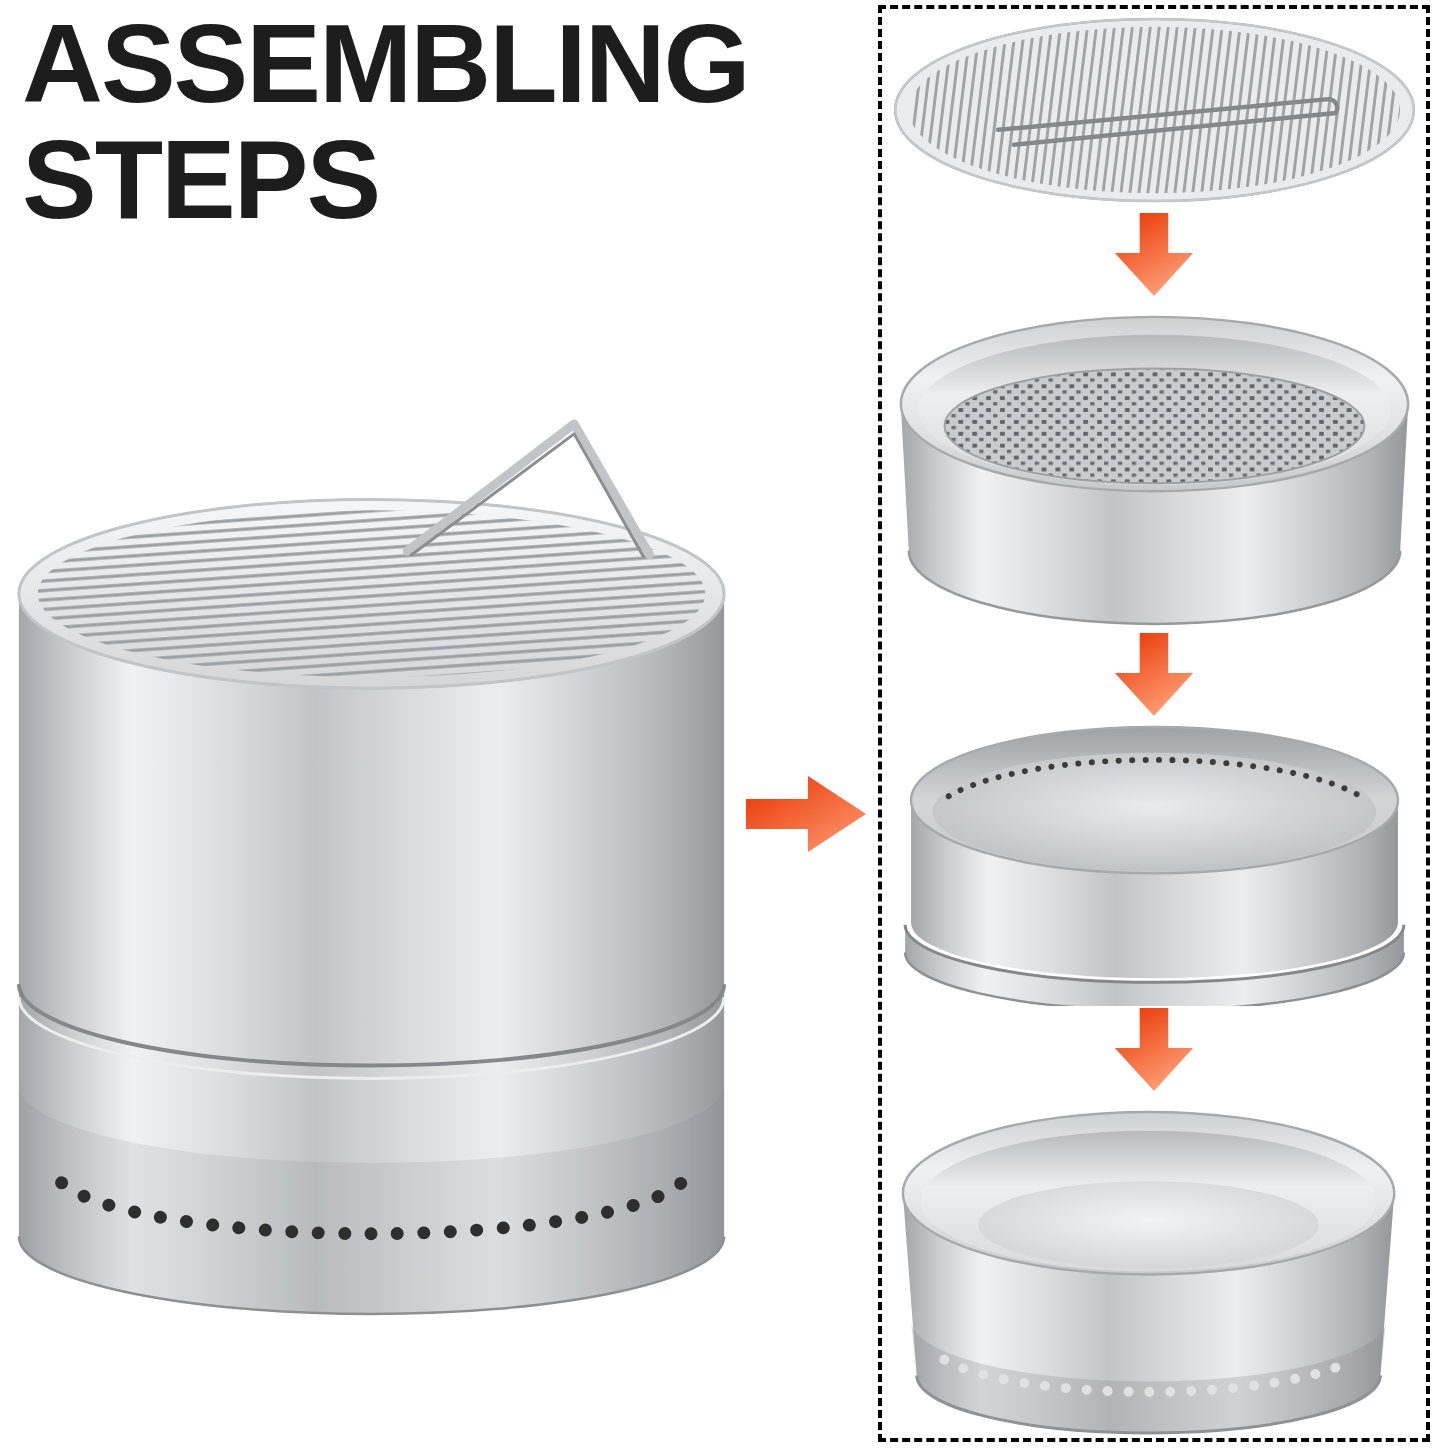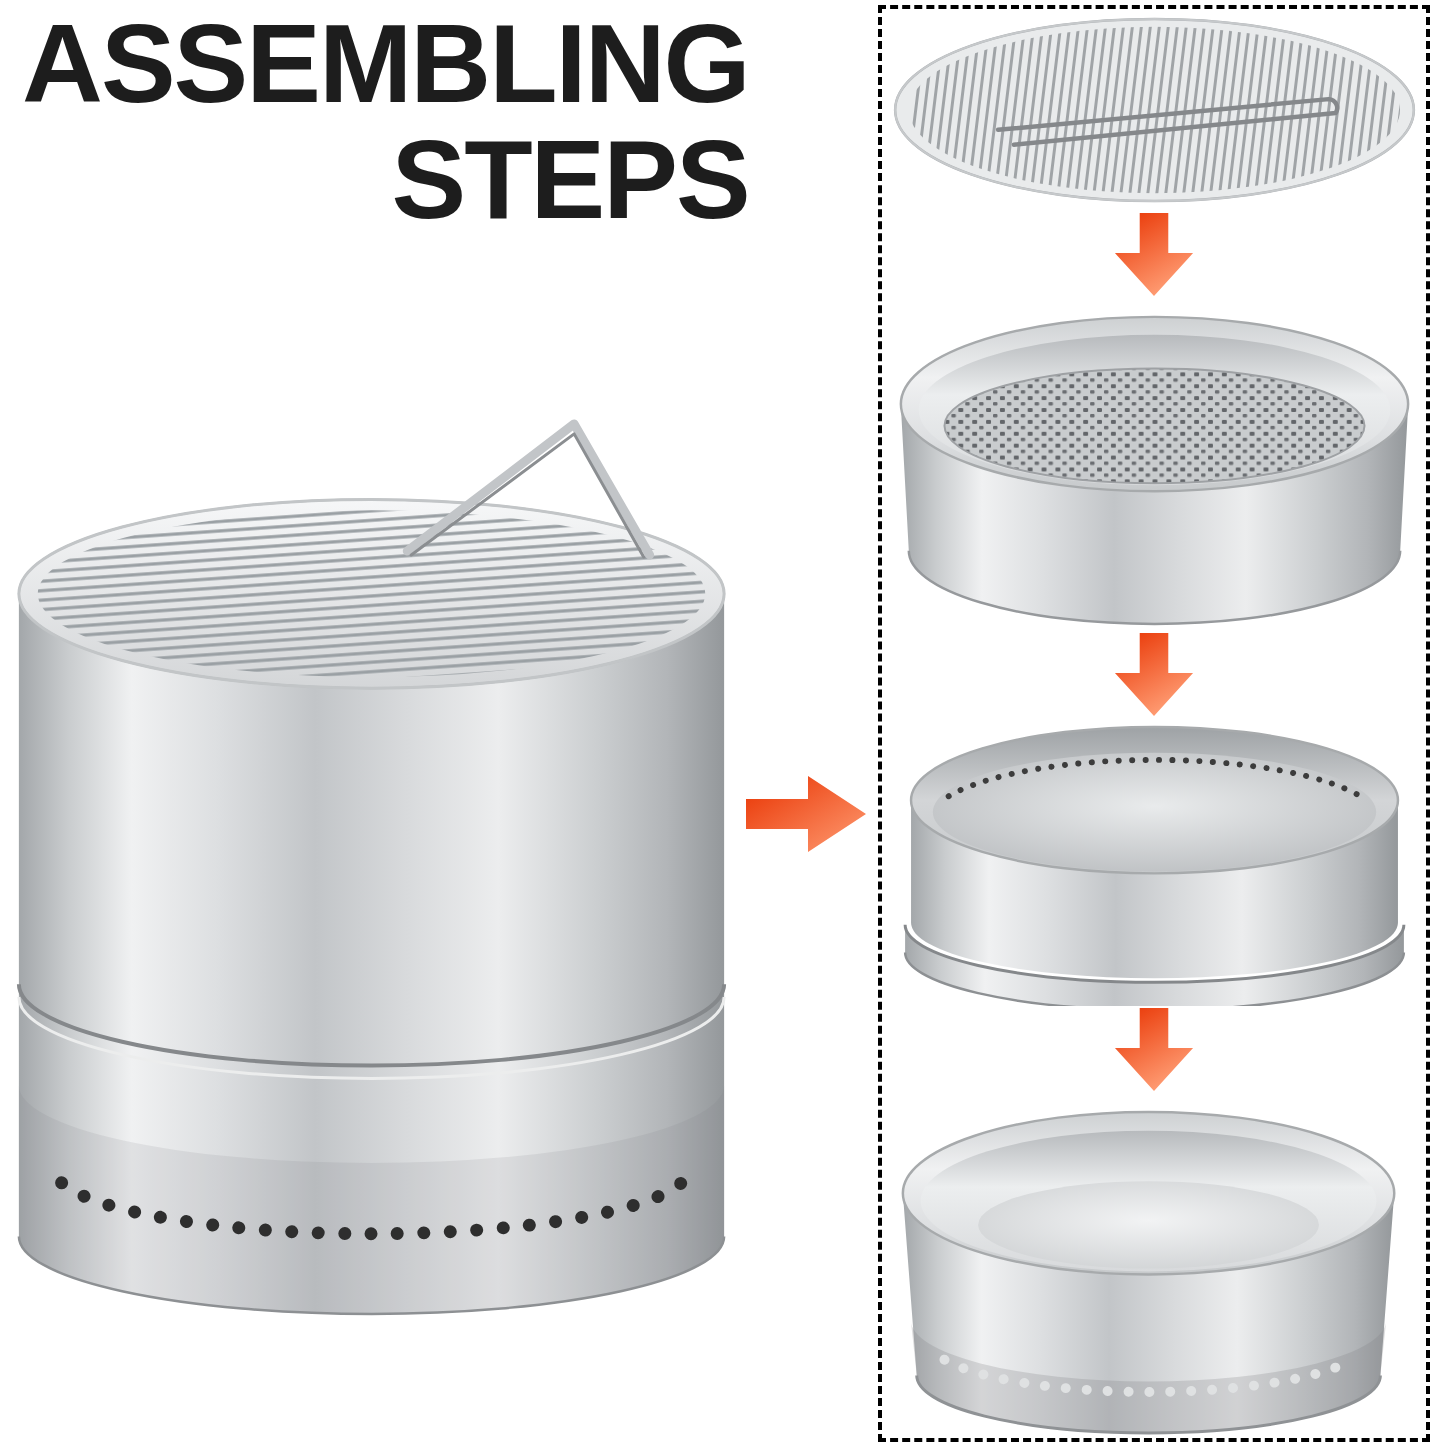--- a/index.html
+++ b/index.html
@@ -3,21 +3,20 @@
 <meta charset="utf-8">
 <style>
   html, body { margin: 0; padding: 0; background: #ffffff; }
   .page {
     position: relative;
     width: 1445px;
     height: 1453px;
     background: #ffffff;
     font-family: "Liberation Sans", sans-serif;
     overflow: hidden;
-    text-align: right;
   }
   .title {
     position: absolute;
     left: 22px;
     top: 6px;
     margin: 0;
     font-size: 112px;
     font-weight: 700;
     line-height: 1.04;
     letter-spacing: -2px;

